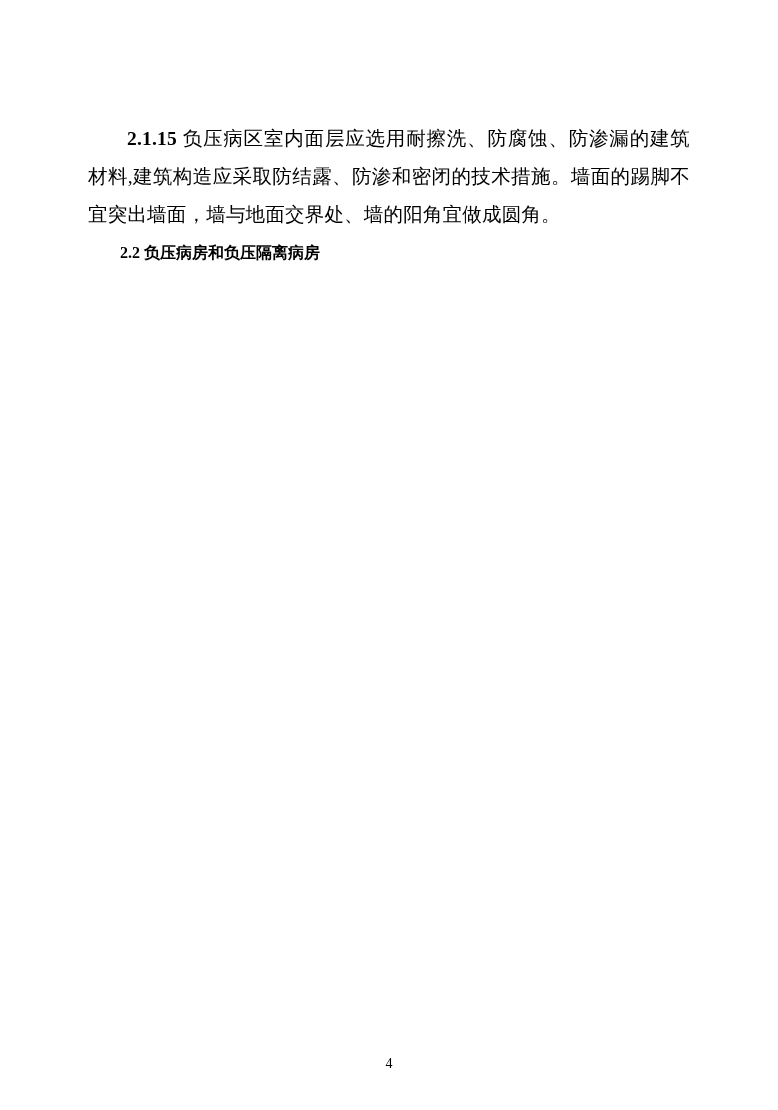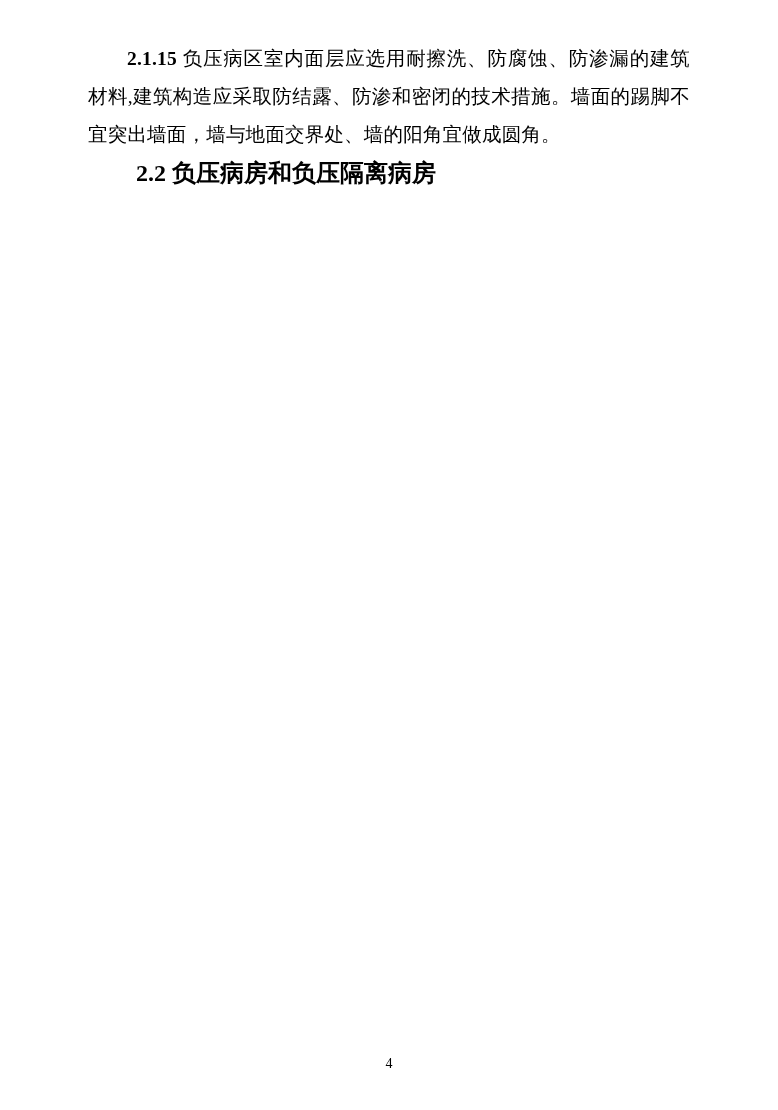--- a/index.html
+++ b/index.html
@@ -14,21 +14,21 @@
     font-family: "Liberation Serif", "DejaVu Serif", serif;
     color: #000000;
     overflow: hidden;
   }
   .page {
     position: absolute;
     left: 0; top: 0;
     width: 778px;
     height: 1110px;
     box-sizing: border-box;
-    padding: 40px 88px 60px 88px;
+    padding: 120px 88px 60px 88px;
     background: #ffffff;
   }
   .content {
     width: 100%;
   }
   p.para {
     margin: 0 0 0 0;
     font-size: 19.5px;
     line-height: 38px;
     text-align: justify;
@@ -40,21 +40,21 @@
   }
   .gap-md {
     height: 9px;
   }
   .num {
     font-family: "Liberation Serif", "DejaVu Serif", serif;
     font-weight: bold;
   }
   .heading {
     font-weight: bold;
-    font-size: 24px;
+    font-size: 16px;
     line-height: 38px;
     margin: 0;
     text-indent: 2em;
   }
   .footer {
     position: absolute;
     left: 0;
     bottom: 38px;
     width: 100%;
     text-align: center;

